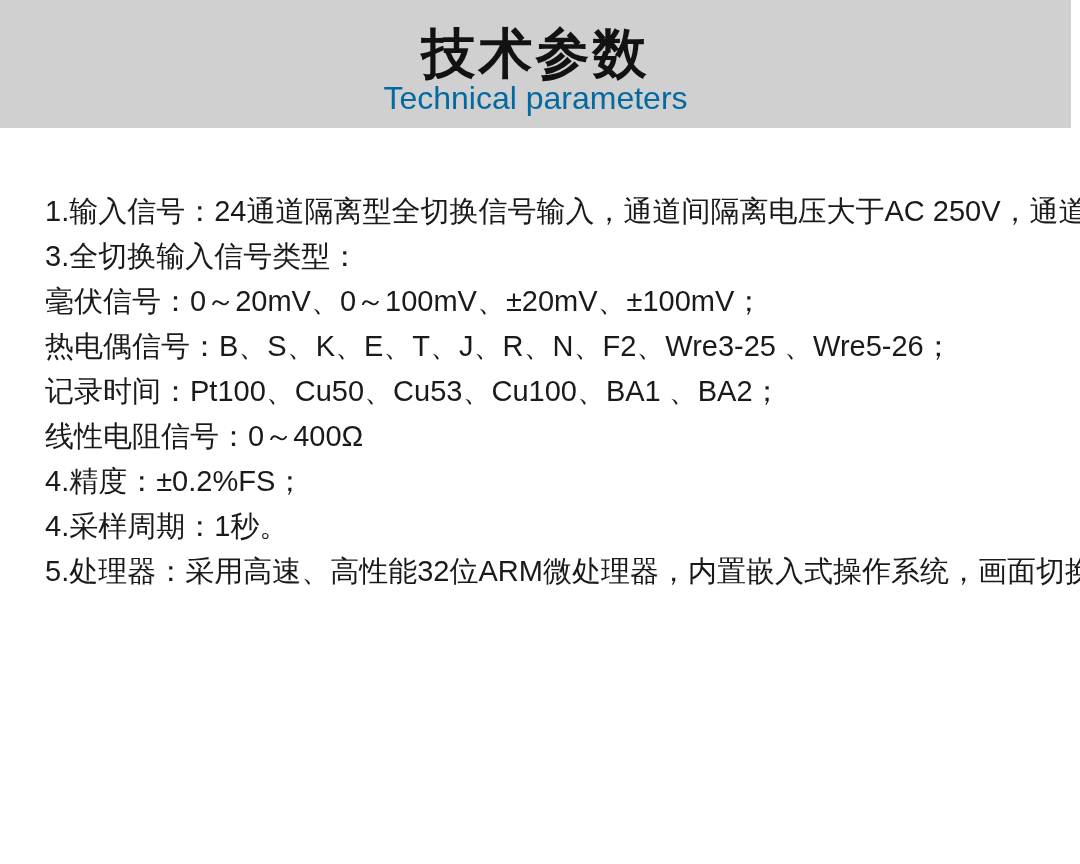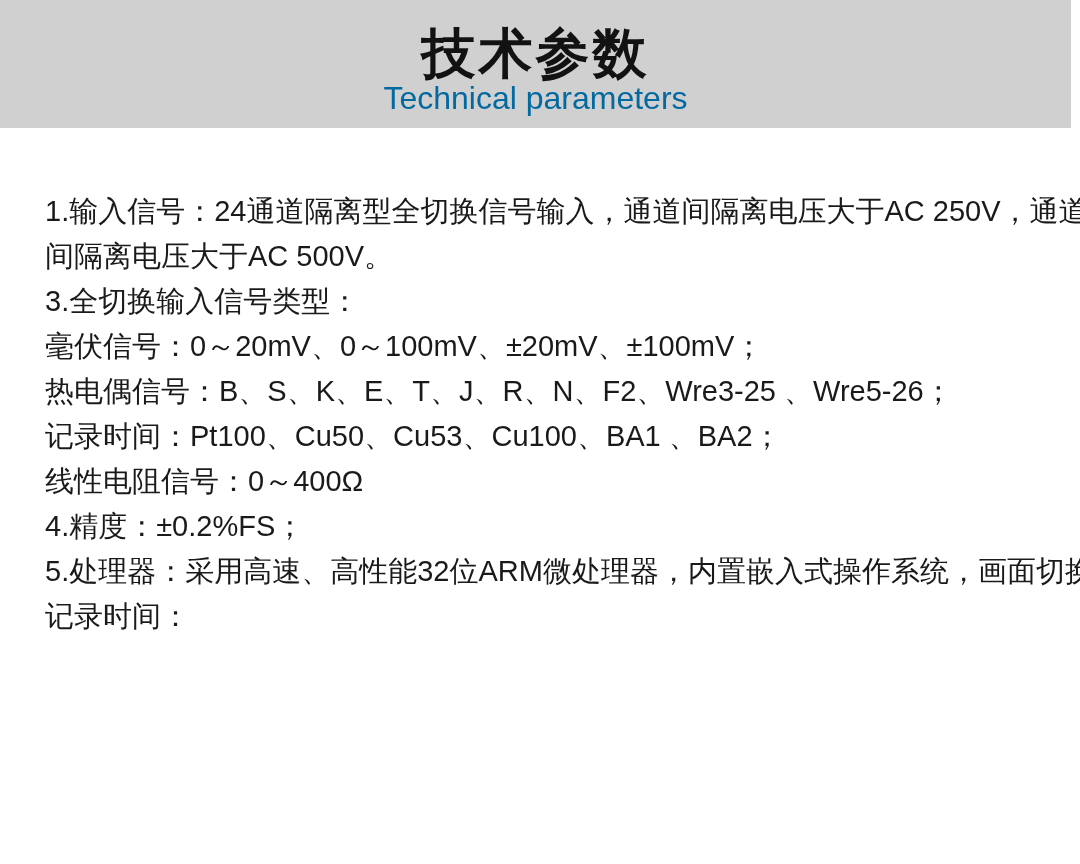--- a/index.html
+++ b/index.html
@@ -61,24 +61,23 @@
 
 <div class="page">
 
   <div class="header-band" style="background: rgb(208, 208, 208);">
     <div class="header-title">技术参数</div>
     <div class="header-subtitle">Technical parameters</div>
   </div>
 
   <div class="spec-content">
     <div class="spec-line">1.输入信号：24通道隔离型全切换信号输入，通道间隔离电压大于AC 250V，通道和地之</div>
-    <div class="spec-line">间隔离电压大于AC 500V。</div>
     <div class="spec-line">3.全切换输入信号类型：</div>
     <div class="spec-line">毫伏信号：0～20mV、0～100mV、±20mV、±100mV；</div>
     <div class="spec-line">热电偶信号：B、S、K、E、T、J、R、N、F2、Wre3-25 、Wre5-26；</div>
     <div class="spec-line">记录时间：Pt100、Cu50、Cu53、Cu100、BA1 、BA2；</div>
     <div class="spec-line">线性电阻信号：0～400Ω</div>
     <div class="spec-line">4.精度：±0.2%FS；</div>
+    <div class="spec-line">4.采样周期：1秒。</div>
     <div class="spec-line">5.处理器：采用高速、高性能32位ARM微处理器，内置嵌入式操作系统，画面切换响应</div>
-    <div class="spec-line">记录时间：</div>
   </div>
 
 </div>
 
 </body></html>

